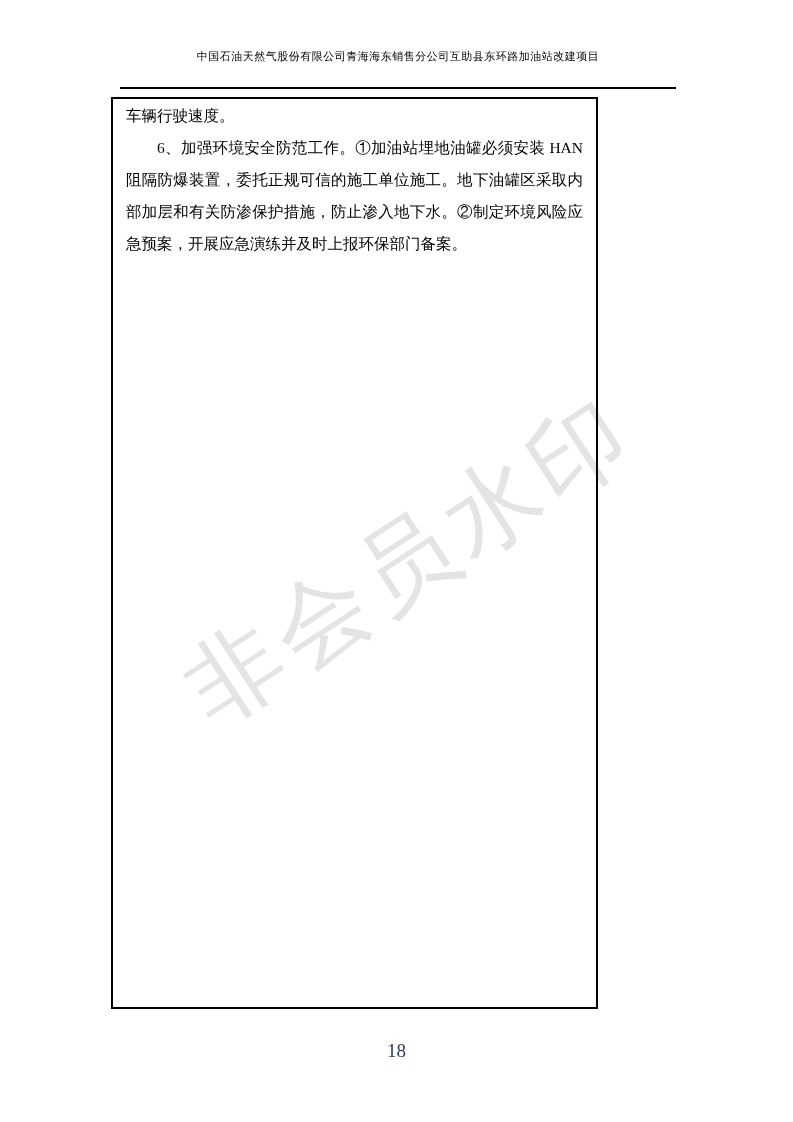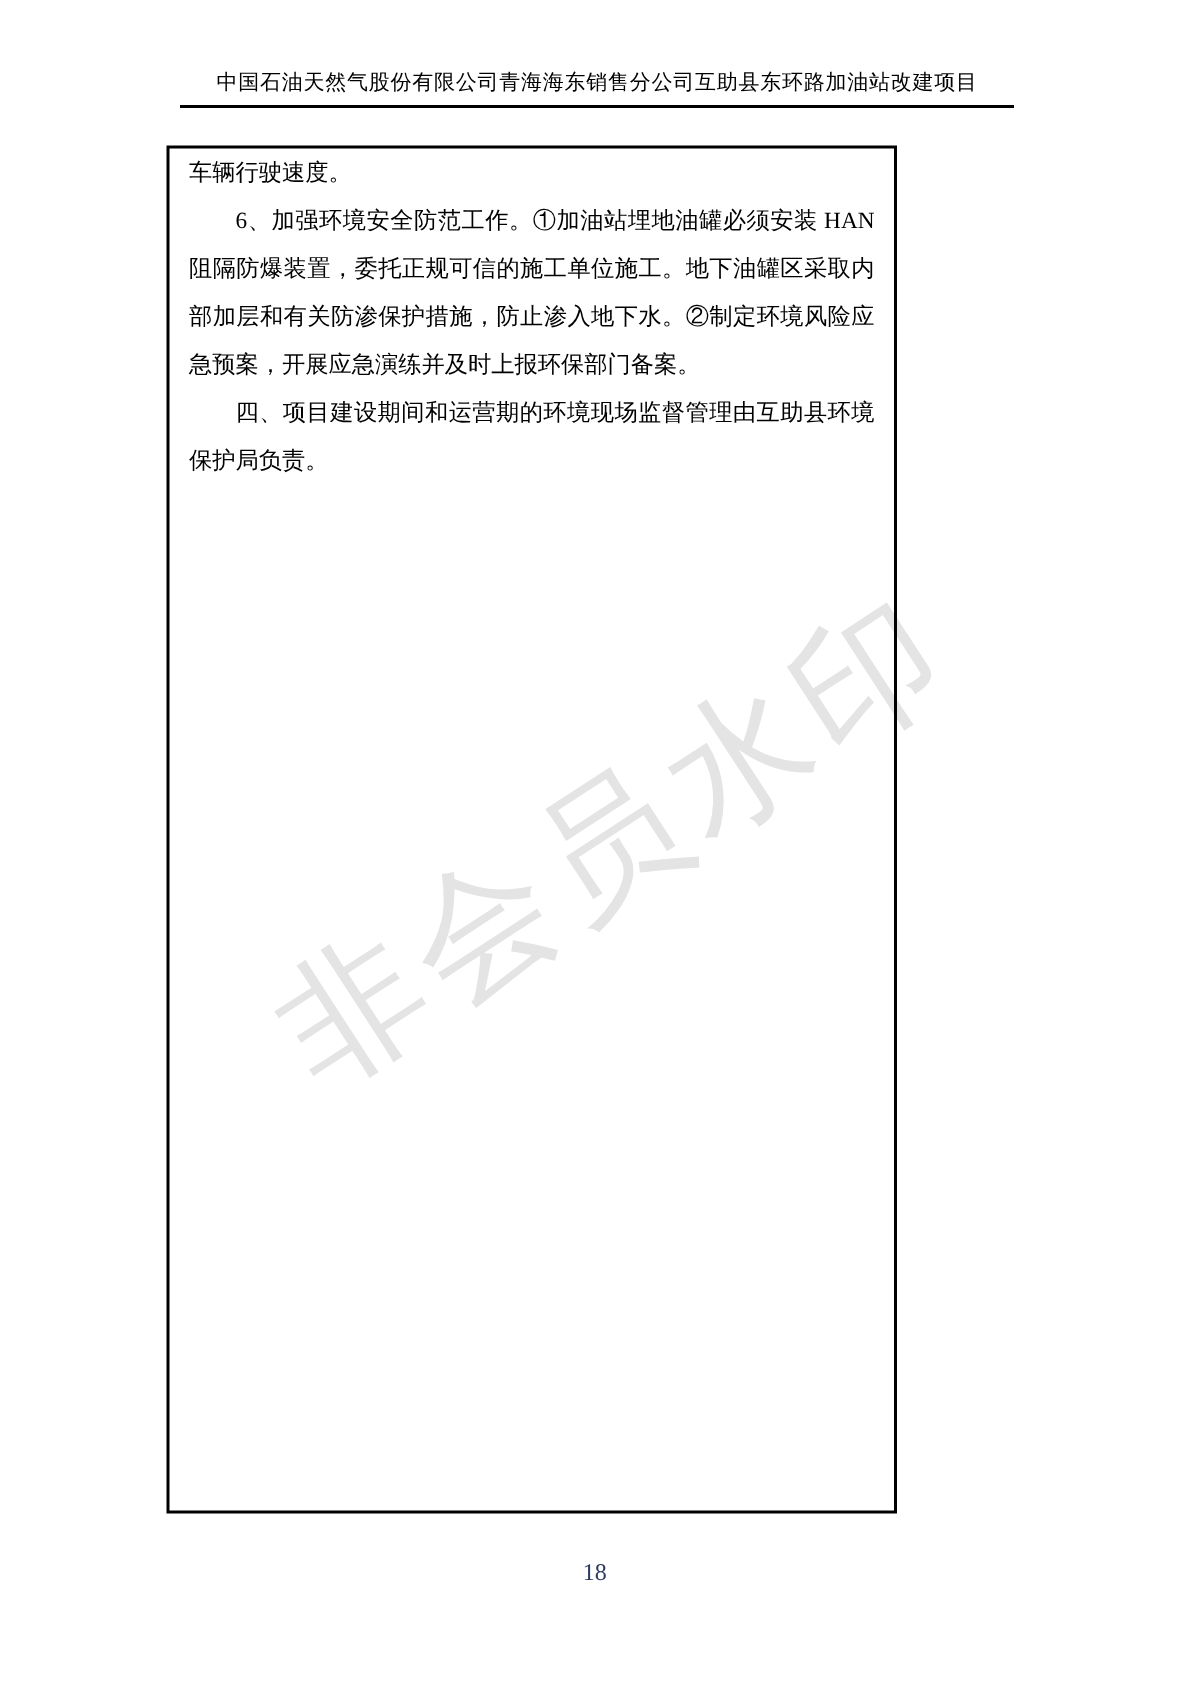--- a/index.html
+++ b/index.html
@@ -31,23 +31,23 @@
     z-index: 0;
     user-select: none;
     font-family: "Liberation Sans", "DejaVu Sans", sans-serif;
   }
   .header {
     position: absolute;
     left: 120px;
     top: 46px;
     width: 556px;
     text-align: center;
-    font-size: 14px;
+    font-size: 11px;
     line-height: 20px;
-    padding-bottom: 4px;
+    padding-bottom: 21px;
     border-bottom: 2px solid #000;
     z-index: 2;
     letter-spacing: 0.5px;
   }
   .doc-table {
     position: absolute;
     left: 111px;
     top: 97px;
     width: 487px;
     height: 912px;
@@ -71,38 +71,37 @@
   .u {
     text-decoration: underline;
     text-underline-offset: 3px;
   }
   .page-number {
     position: absolute;
     left: 0;
     top: 1040px;
     width: 100%;
     text-align: center;
-    font-size: 16px;
+    font-size: 19px;
     color: #2e3a5e;
     z-index: 2;
     font-family: "Liberation Serif", "DejaVu Serif", serif;
   }
 </style>
 </head>
 <body>
 
 <div class="page">
 
   <div class="watermark">非会员水印</div>
 
   <div class="header">中国石油天然气股份有限公司青海海东销售分公司互助县东环路加油站改建项目</div>
 
   <div class="doc-table">
     <div>
         <p class="para continued"><span>车辆行驶速度。</span></p>
         <p class="para"><span>6、加强环境安全防范工作。①加油站埋地油罐必须安装 HAN 阻隔防爆装置，委托正规可信的施工单位施工。地下油罐区采取内部加层和有关防渗保护措施，防止渗入地下水。②制定环境风险应急预案，开展应急演练并及时上报环保部门备案。</span></p>
-        <p class="para"><span>四、项目建设期间和运营期的环境现场监督管理由互助县环境保护局负责。</span></p>
       </div>
   </div>
 
   <div class="page-number">18</div>
 
 </div>
 
 </body></html>

